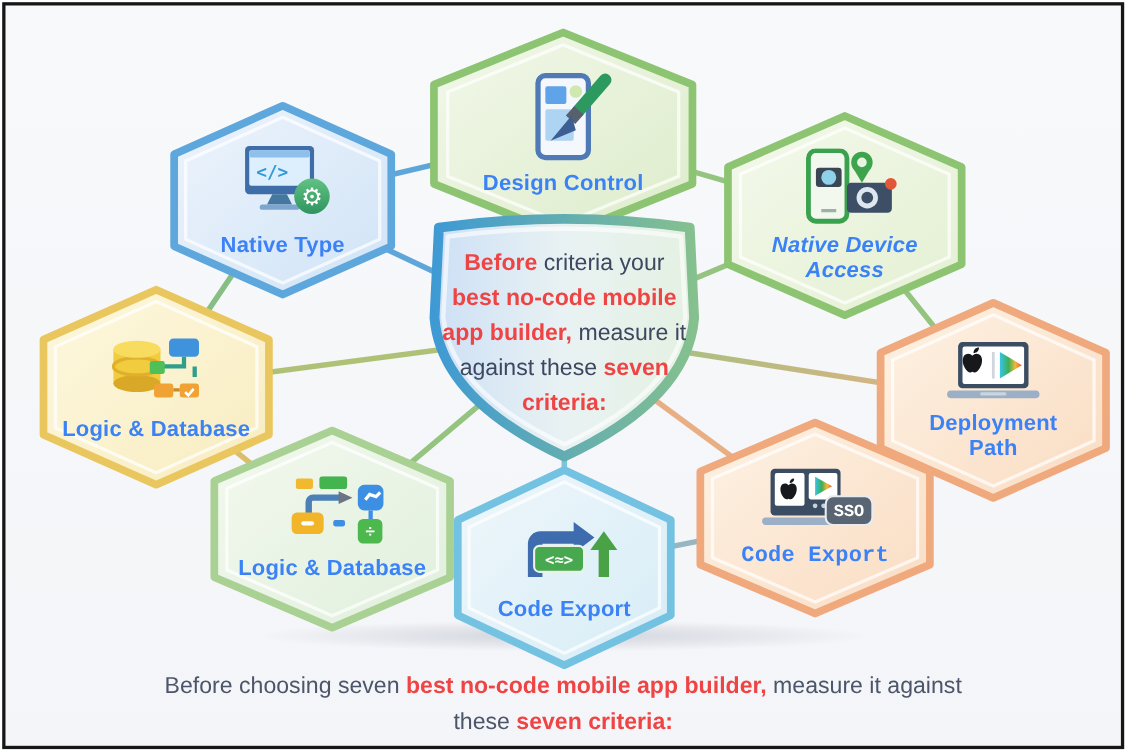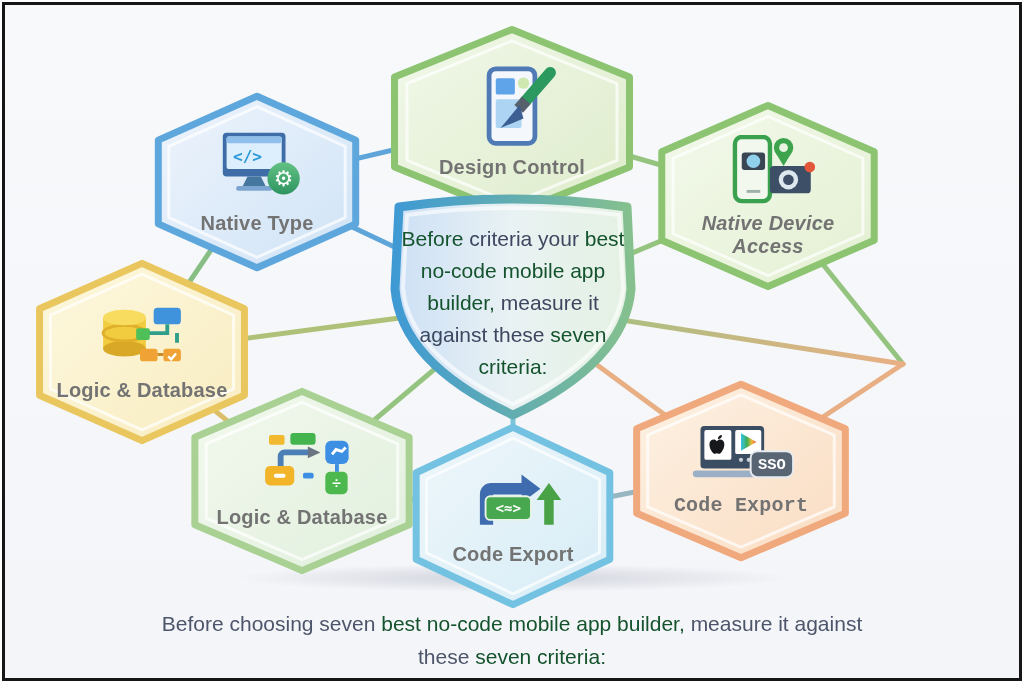--- a/index.html
+++ b/index.html
@@ -9,36 +9,36 @@
       radial-gradient(circle at 30% 20%, rgba(210,215,228,.18) 0 1px, transparent 2px),
       linear-gradient(180deg,#f8f9fb 0%,#f4f5f8 100%); z-index:0; }
   .layer { position:absolute; left:0; top:0; width:1024px; height:683px; }
   #connectors { z-index:1; }
   .ground-shadow { position:absolute; left:238px; top:564px; width:548px; height:28px;
       background:radial-gradient(ellipse at center, rgba(125,133,155,.30) 0%, rgba(125,133,155,.12) 45%, transparent 72%);
       border-radius:50%; z-index:1; }
   .hex { position:absolute; z-index:2; }
   .hex svg.hexbg { position:absolute; inset:0; width:100%; height:100%; }
   .hex-content { position:absolute; inset:0; display:flex; flex-direction:column; align-items:center; justify-content:center; gap:7px; padding:14px 22px; }
-  .hex-label { font-weight:700; font-size:20px; color:#737373; text-align:center; line-height:1.12; letter-spacing:.2px; }
+  .hex-label { font-weight:700; font-size:20px; color:#3b82f6; text-align:center; line-height:1.12; letter-spacing:.2px; }
   .n-ot  { left:152px; top:92px;  width:210px; height:180px; }
   .n-dc  { left:387px; top:25px;  width:250px; height:194px; }
   .n-nda { left:655px; top:101px; width:226px; height:190px; }
   .n-nda .hex-label { max-width:170px;font-style:italic; }
   .n-ldy { left:33px;  top:259px; width:218px; height:186px; }
   .n-dp  { left:794px; top:271px; width:218px; height:186px; }
   .n-dp .hex-label { max-width:150px; }
   .n-ldg { left:188px; top:387px; width:228px; height:188px; }
   .n-cec { left:410px; top:423px; width:206px; height:186px; }
   .n-cer { left:630px; top:380px; width:222px; height:182px;font-family:Liberation Mono, monospace; }
   .shield { position:absolute; left:373px; top:185px; width:280px; height:240px; z-index:3; }
   .shield svg { position:absolute; inset:0; width:100%; height:100%; }
   .shield-text { position:absolute; left:28px; right:28px; top:38px; text-align:center;
       font-size:21px; line-height:1.52; color:#3d4760; }
-  .seg-b { font-weight:400; color:#14532d; }
+  .seg-b { font-weight:700; color:#ef4444; }
   .caption { position:absolute; left:0; right:0; top:608px; text-align:center; z-index:2;
       font-size:21px; line-height:1.55; color:#4c556a; }
   .caption-inner { max-width:740px; margin:0 auto; }
   .defs-holder { position:absolute; width:0; height:0; overflow:hidden; }
 </style>
 </head>
 <body>
 
 <div class="canvas">
 
@@ -201,20 +201,39 @@
         <rect x="46" y="27" width="14" height="12" rx="2" fill="#4fc058"></rect>
         <rect x="50" y="48" width="18" height="13" rx="3" fill="#f0a234"></rect>
         <rect x="74" y="48" width="18" height="13" rx="3" fill="#f0a234"></rect>
         <path d="M68 54 h6" stroke="#c88a20" stroke-width="3"></path>
         <path d="M79 56 l3 3 5 -6" stroke="#ffffff" stroke-width="2.5" fill="none"></path>
       </svg>
       <div class="hex-label">Logic &amp; Database</div>
     </div>
   </div>
 
+  <div class="hex n-dp">
+    <svg class="hexbg" viewBox="0 0 100 86" preserveAspectRatio="none">
+      <polygon points="50,2 97,23 97,63 50,84 3,63 3,23" fill="url(#g-peach)" stroke="#f0a87d" stroke-width="7" stroke-linejoin="round" vector-effect="non-scaling-stroke"></polygon>
+      <polygon points="50,7 92,26 92,60 50,79 8,60 8,26" fill="none" stroke="rgba(255,255,255,.7)" stroke-width="3" stroke-linejoin="round" vector-effect="non-scaling-stroke"></polygon>
+    </svg>
+    <div class="hex-content">
+      <svg width="104" height="58" viewBox="0 0 104 58">
+        <rect x="20" y="2" width="64" height="42" rx="4" fill="#3a4d63"></rect>
+        <rect x="24" y="6" width="56" height="34" rx="2" fill="#ffffff"></rect>
+        <path d="M41 15 c-1.5,-3 -6,-3.5 -8,-0.5 c-2,-3 -6.5,-2.5 -8,0.5 c-2,4 0,10 3.5,13.5 c1.5,1.3 3,1.3 4.5,0.5 c1.5,0.8 3,0.8 4.5,-0.5 c3.5,-3.5 5.5,-9.5 3.5,-13.5 z" fill="#16181c"></path>
+        <path d="M34 12 c0,-3 2,-5 5,-5 c0,3 -2,5 -5,5 z" fill="#16181c"></path>
+        <line x1="52" y1="11" x2="52" y2="35" stroke="#cfd6dc" stroke-width="2.5"></line>
+        <path d="M58 11 v24 l20 -12 z" fill="url(#playGrad)"></path>
+        <rect x="10" y="46" width="84" height="7" rx="3.5" fill="#9bb0c6"></rect>
+        <rect x="40" y="47.5" width="24" height="3" rx="1.5" fill="#c8d6e0"></rect>
+      </svg>
+      <div class="hex-label">Deployment Path</div>
+    </div>
+  </div>
 
   <div class="hex n-ldg">
     <svg class="hexbg" viewBox="0 0 100 86" preserveAspectRatio="none">
       <polygon points="50,2 97,23 97,63 50,84 3,63 3,23" fill="url(#g-mint)" stroke="#a9d193" stroke-width="7" stroke-linejoin="round" vector-effect="non-scaling-stroke"></polygon>
       <polygon points="50,7 92,26 92,60 50,79 8,60 8,26" fill="none" stroke="rgba(255,255,255,.7)" stroke-width="3" stroke-linejoin="round" vector-effect="non-scaling-stroke"></polygon>
     </svg>
     <div class="hex-content">
       <svg width="102" height="66" viewBox="0 0 104 68">
         <rect x="18" y="2" width="16" height="10" rx="2" fill="#f0b92f"></rect>
         <rect x="40" y="0" width="26" height="12" rx="3" fill="#43b44e"></rect>

